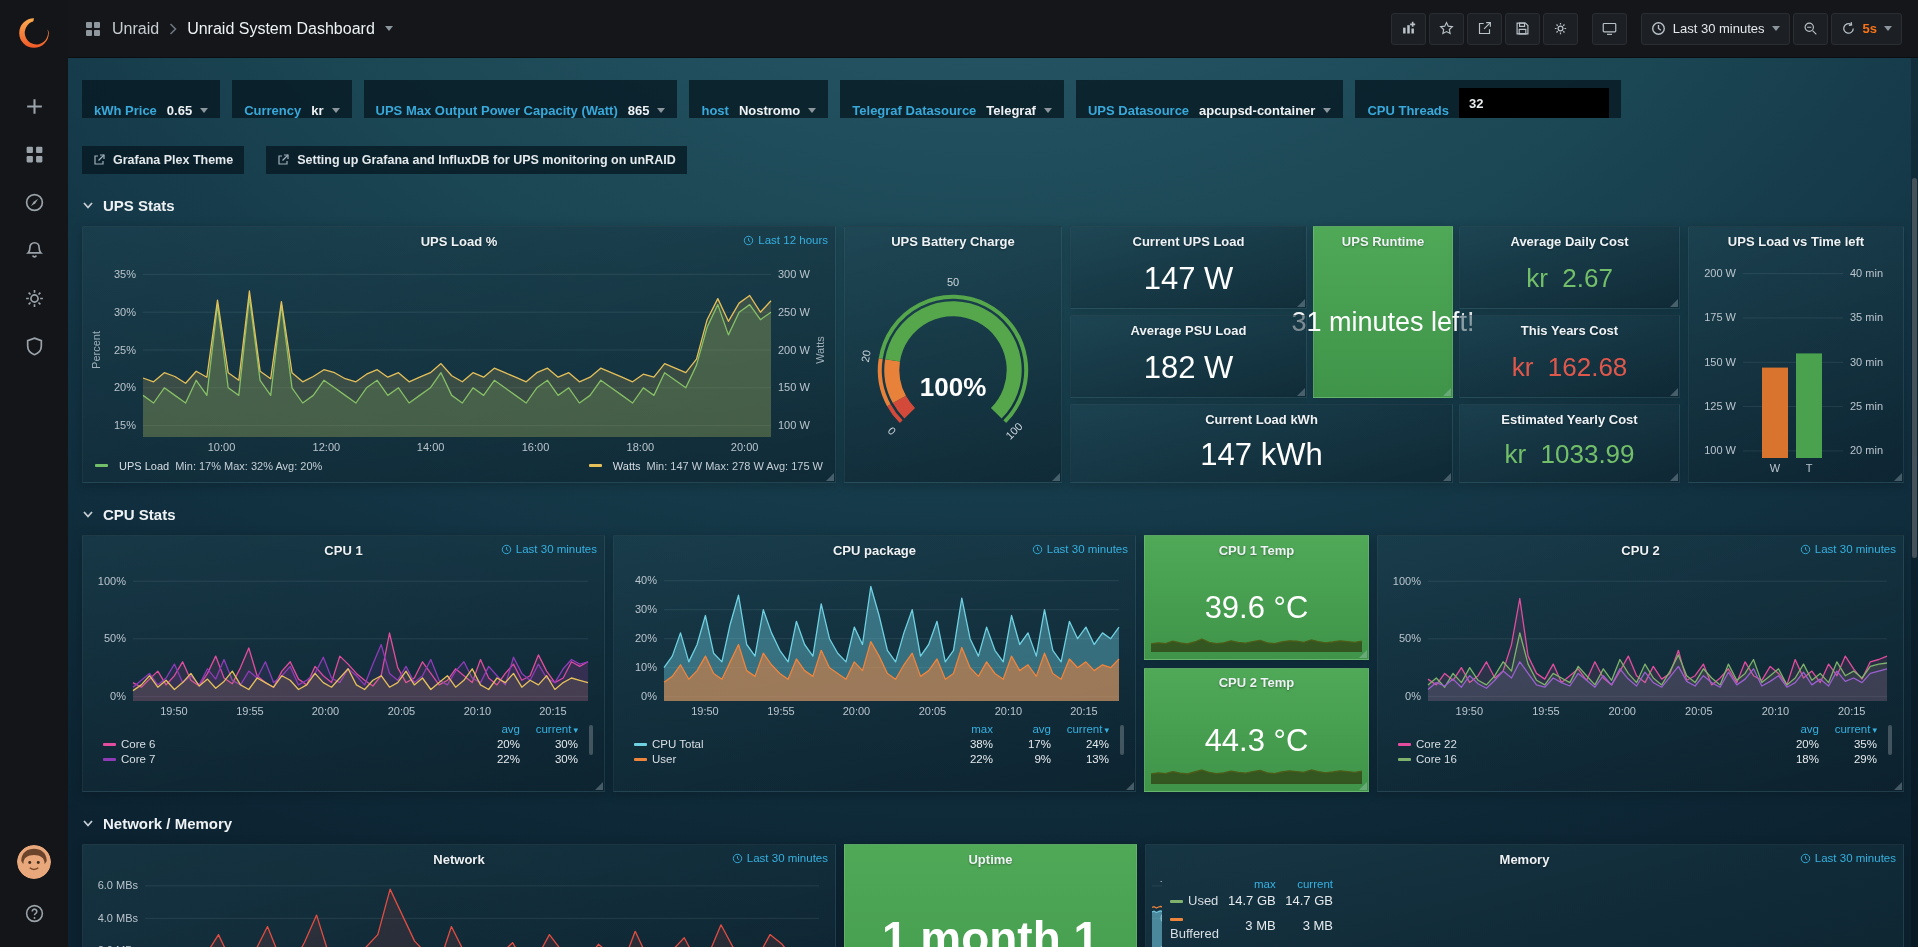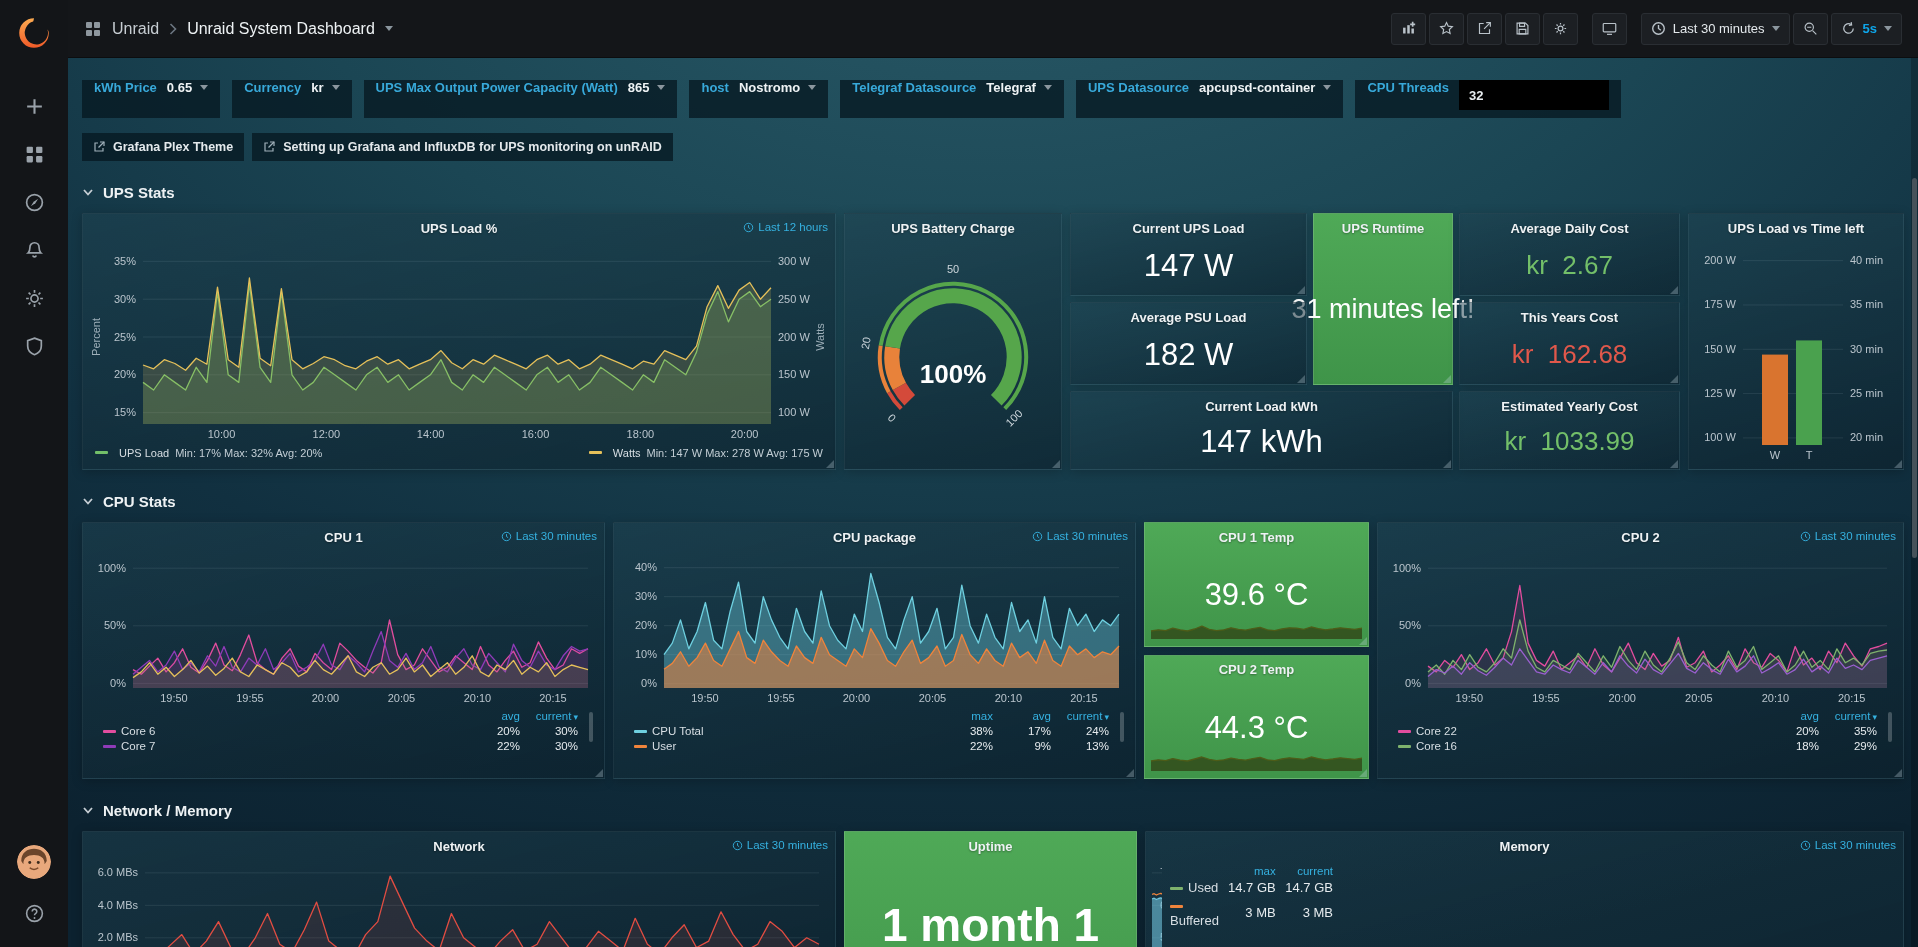--- a/index.html
+++ b/index.html
@@ -19,33 +19,33 @@
   
   .navbar{position:absolute;left:68px;right:0;top:0;height:58px;background:#141619;display:flex;align-items:center;padding:0 16px;z-index:20;border-bottom:1px solid #0c0d0f}
   .breadcrumb{display:flex;align-items:center;gap:10px;font-size:16px;color:#c7cdd2}
   .breadcrumb .apps{color:#8e979e}
   .crumb-current{color:#eef2f4}
   .nav-actions{margin-left:auto;display:flex;align-items:center}
   .nav-group{display:flex;gap:3px;margin-left:14px}
   .nav-btn{height:32px;min-width:34px;padding:0 9px;background:#1c1f23;border:1px solid #2a2e33;border-radius:3px;display:flex;align-items:center;justify-content:center;gap:7px;color:#b9c2c9;cursor:pointer;font-size:13px}
   .nav-btn svg{width:15px;height:15px}
   .tp-text{color:#e4e9ec}
-  .refresh-int{color:#0ea5e9;font-weight:700}
+  .refresh-int{color:#f97316;font-weight:700}
   .caret{width:0;height:0;border-left:4px solid transparent;border-right:4px solid transparent;border-top:5px solid #8b969e;display:inline-block}
 
   
   .dash{position:absolute;left:68px;top:58px;right:0;bottom:0;padding:22px 14px 0;overflow:hidden;
     background:radial-gradient(95% 130% at 50% -25%,#2b5c6a 0%,#1b4654 42%,#113040 72%,#0c2230 100%)}
 
   .submenu{display:flex;gap:12px}
-  .var-chip{display:flex;align-items:flex-start;height:38px;background:rgba(7,24,33,.78);padding:0 12px;gap:10px;cursor:pointer}
+  .var-chip{display:flex;align-items:flex-end;height:38px;background:rgba(7,24,33,.78);padding:0 12px;gap:10px;cursor:pointer}
   .var-label{color:#38a9da;font-size:13px;font-weight:600;white-space:nowrap}
   .var-value{color:#eef2f4;font-weight:700;display:flex;align-items:center;gap:8px;white-space:nowrap}
   .var-input{width:150px;height:30px;background:#000;border:1px solid #000;color:#e8edf0;font-weight:700;padding:0 9px;font-size:13px;font-family:inherit}
-  .links-row{display:flex;gap:8px;margin-top:15px}
+  .links-row{display:flex;gap:22px;margin-top:28px}
   .link-chip{display:flex;align-items:center;gap:8px;height:28px;padding:0 11px;background:rgba(7,24,33,.78);color:#e4e9ec;font-size:12.5px;font-weight:700;cursor:pointer}
   .link-chip svg{width:12px;height:12px;color:#9fb0ba}
 
   .section-header{display:flex;align-items:center;gap:9px;margin-top:18px;margin-bottom:8px;height:26px;color:#eef2f4;font-weight:700;font-size:15px;cursor:pointer}
   .section-header svg{width:12px;height:12px;color:#c6ced4}
 
   .row{display:flex;gap:8px}
 
   
   .panel{position:relative;background:linear-gradient(165deg,rgba(31,67,81,.50) 0%,rgba(12,32,43,.62) 100%);border:1px solid rgba(160,195,210,.10);box-shadow:0 2px 10px rgba(0,0,0,.22)}

